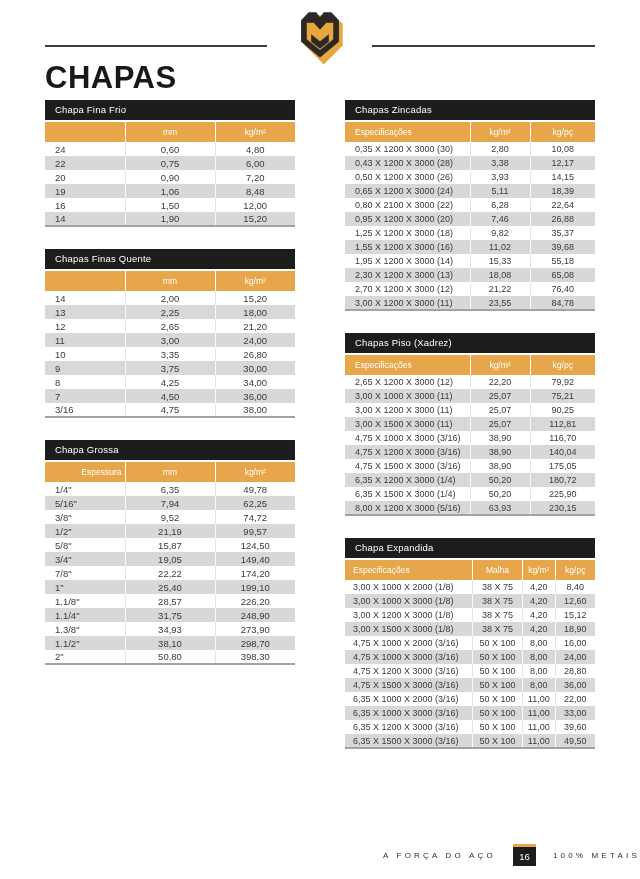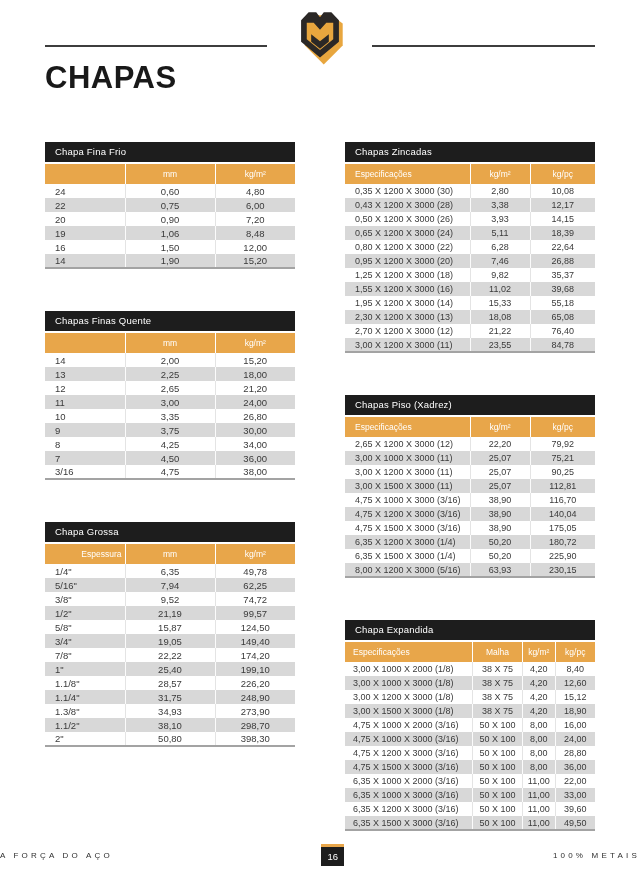--- a/index.html
+++ b/index.html
@@ -23,21 +23,21 @@
   
   .page-title {
     margin: 0; padding: 2px 0 0 45px;
     font-size: 31px; font-weight: 700; letter-spacing: .5px;
     color: #191919; line-height: 1.0; height: 36px;
   }
 
   
   .columns { display: flex; justify-content: space-between; padding: 4px 45px 0 45px; }
   .col { width: 250px; }
-  .table-card { margin-bottom: 22px; margin-top: 42px; }
+  .table-card { margin-bottom: 22px; }
 
   .bar {
     background: #1d1d1d; color: #fff;
     font-size: 9.5px; line-height: 20px; height: 20px;
     padding-left: 10px; margin-bottom: 2px;
     letter-spacing: .2px; white-space: nowrap;
   }
 
   table { width: 100%; border-collapse: collapse; table-layout: fixed;
           border-bottom: 2px solid #a3a3a3; }
@@ -71,21 +71,21 @@
   .t4 th:nth-child(1) { width: 51%; }
   .t4 th:nth-child(2) { width: 20%; }
   .t4 th:nth-child(3) { width: 13%; }
   .t4 th:nth-child(4) { width: 16%; }
   .t4 td { font-size: 9px; }
   .t4 td:first-child, .t4 th:first-child { padding-left: 8px; }
 
   
   .footer {
     position: absolute; left: 0; right: 0; bottom: 13px;
-    display: flex; align-items: center; justify-content: space-between; gap: 17px;
+    display: flex; align-items: center; justify-content: flex-end; gap: 17px;
   }
   .slogan { font-size: 8px; letter-spacing: 3.2px; color: #2e2e2e; white-space: nowrap; }
   .pagebox {
     width: 23px; height: 22px; background: #1d1d1d;
     border-top: 3px solid #e8a64a; color: #fff; font-size: 9.5px;
     display: flex; align-items: center; justify-content: center;
   }
 </style>
 </head>
 <body>
@@ -322,21 +322,21 @@
               <td>0,50 X 1200 X 3000 (26)</td>
               <td>3,93</td>
               <td>14,15</td>
             </tr>
             <tr>
               <td>0,65 X 1200 X 3000 (24)</td>
               <td>5,11</td>
               <td>18,39</td>
             </tr>
             <tr>
-              <td>0,80 X 1200 X 3000 (22)</td>
+              <td>0,80 X 2100 X 3000 (22)</td>
               <td>6,28</td>
               <td>22,64</td>
             </tr>
             <tr>
               <td>0,95 X 1200 X 3000 (20)</td>
               <td>7,46</td>
               <td>26,88</td>
             </tr>
             <tr>
               <td>1,25 X 1200 X 3000 (18)</td>

